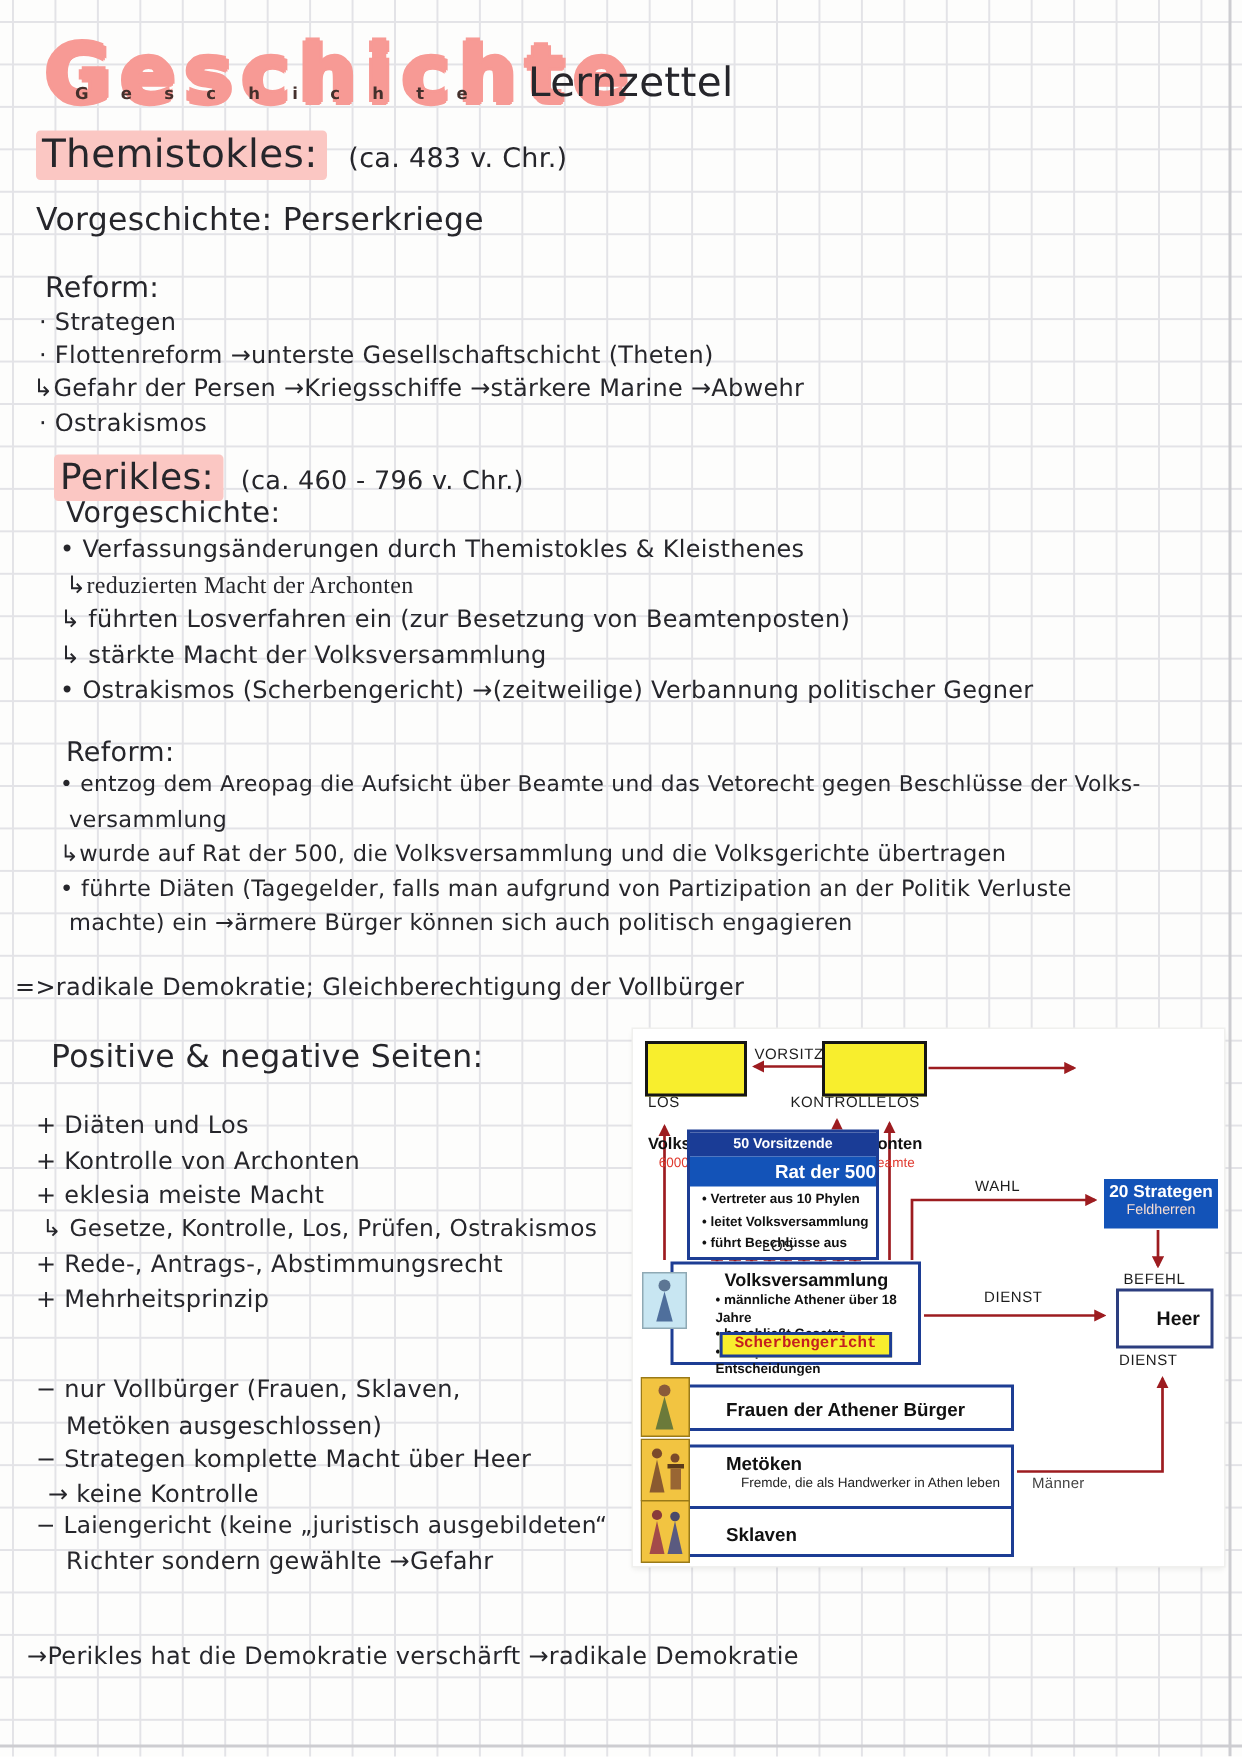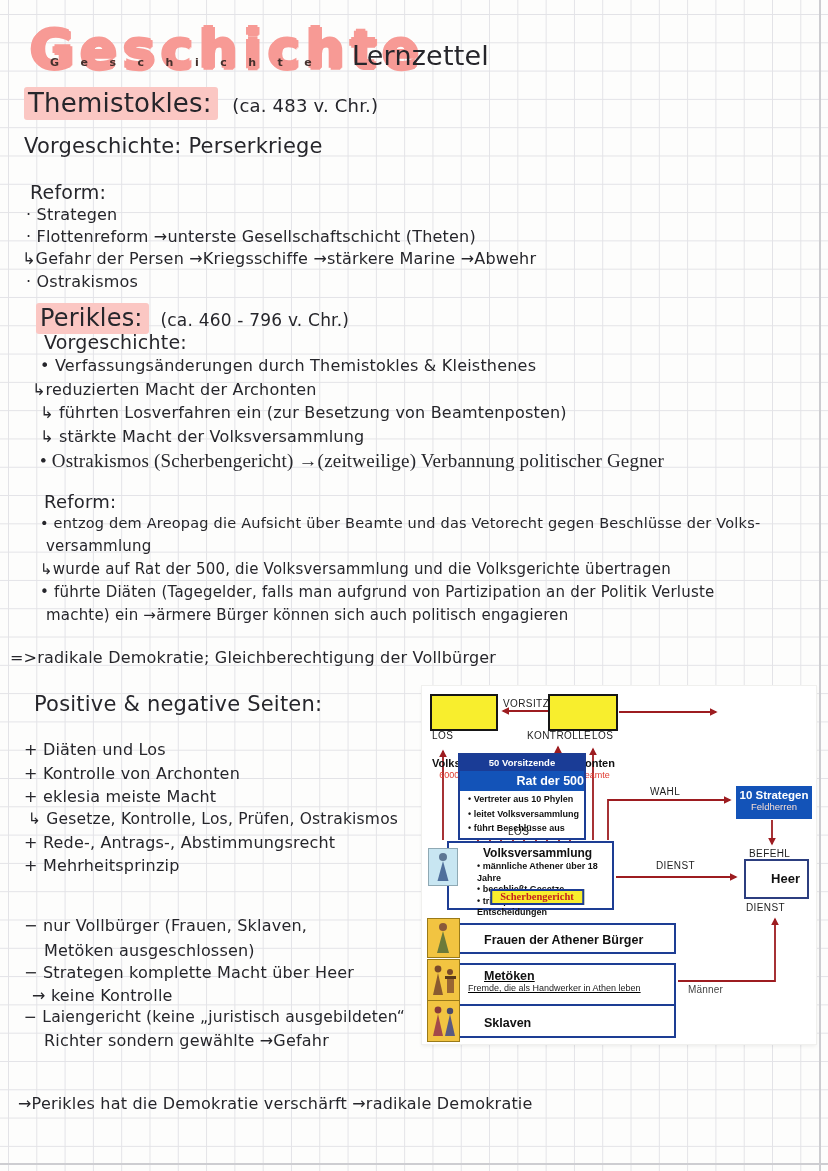--- a/index.html
+++ b/index.html
@@ -36,24 +36,24 @@
   .rat .h2{background:var(--blue);color:#fff;font-size:12.5px;font-weight:bold;line-height:20px;text-align:right;}
   .rat .bl{text-align:left;font-size:9px;color:#111;line-height:11.5px;padding:3px 4px 3px 8px;font-weight:bold;}
   .bluebox{background:var(--blue);color:#fff;}
   .bluebox .t{font-weight:bold;font-size:11.5px;padding-top:3px;}
   .bluebox .s{font-size:9.5px;color:#f7ddd3;}
   .heer{background:#fff;border:2px solid #2c3e7f;padding-left:18px;}
   .heer .t{font-weight:bold;font-size:13px;color:#111;line-height:36px;}
   .vv{background:#fff;border:2.5px solid var(--borderblue);text-align:left;}
   .vv .t{font-weight:bold;font-size:12px;color:#111;padding:3px 0 1px 34px;}
   .vv .bl{font-size:9px;font-weight:bold;color:#111;line-height:11.5px;padding-left:28px;}
-  .badge{position:absolute;left:54%;transform:translateX(-50%);bottom:3px;background:var(--yellow);border:2px solid var(--borderblue);color:#c41f1f;font-weight:bold;font-size:10.5px;padding:0 8px 1px 8px;font-family:Liberation Serif, serif;margin-top:29px;}
+  .badge{position:absolute;left:54%;transform:translateX(-50%);bottom:3px;background:var(--yellow);border:2px solid var(--borderblue);color:#c41f1f;font-weight:bold;font-size:10.5px;padding:0 8px 1px 8px;font-family:Liberation Mono, monospace;margin-top:29px;}
   .rowbox{background:#fff;border:2px solid var(--borderblue);text-align:left;}
   .rowbox .t{font-weight:bold;font-size:12.5px;color:#111;padding-left:36px;}
-  .rowbox .s{font-size:9px;color:#222;padding-left:20px;}
+  .rowbox .s{font-size:9px;color:#222;padding-left:46px;}
   .icon{position:absolute;box-sizing:border-box;}
   .aline line,.aline polyline{stroke:var(--arrow);stroke-width:1.8;fill:none;}
   .ahf{fill:var(--arrow);}
   .edge-r{position:absolute;top:0;width:2px;height:100%;background:#cdcdd1;}
   .edge-b{position:absolute;left:0;width:100%;height:2px;background:#cdcdd1;}
 </style>
 </head>
 <body>
 
 <div id="page">
@@ -72,24 +72,24 @@
   <div class="hand" style="left:26px;top:227px;font-size:16px;">· Flottenreform →unterste Gesellschaftschicht  (Theten)</div>
   <div class="hand" style="left:22px;top:249px;font-size:16px;">↳Gefahr der Persen →Kriegsschiffe →stärkere Marine →Abwehr</div>
   <div class="hand" style="left:26px;top:272px;font-size:16px;">· Ostrakismos</div>
 
   <div class="hand" style="left:36px;top:304px;font-size:24px;">
     <span class="hl">Perikles:</span>
     <span style="font-size:17px;margin-left:4px;">(ca. 460 - 796 v. Chr.)</span>
   </div>
   <div class="hand" style="left:44px;top:331px;font-size:19px;">Vorgeschichte:</div>
   <div class="hand" style="left:40px;top:356px;font-size:16px;">• Verfassungsänderungen durch Themistokles &amp; Kleisthenes</div>
-  <div class="hand" style="left:32px;top:380px;font-size:16px;">↳reduzierten Macht der Archonten</div>
+  <div class="hand" style="left:44px;top:380px;font-size:16px;font-family:Liberation Serif, serif;">↳reduzierten Macht der Archonten</div>
   <div class="hand" style="left:40px;top:403px;font-size:16px;">↳ führten Losverfahren ein (zur Besetzung von Beamtenposten)</div>
   <div class="hand" style="left:40px;top:427px;font-size:16px;">↳ stärkte Macht der Volksversammlung</div>
-  <div class="hand" style="left:40px;top:450px;font-size:19px;font-family:Liberation Serif, serif;">• Ostrakismos (Scherbengericht) →(zeitweilige) Verbannung politischer Gegner</div>
+  <div class="hand" style="left:40px;top:450px;font-size:16px;">• Ostrakismos (Scherbengericht) →(zeitweilige) Verbannung politischer Gegner</div>
 
   <div class="hand" style="left:44px;top:491px;font-size:18px;">Reform:</div>
   <div class="hand" style="left:40px;top:515px;font-size:14.5px;">• entzog dem Areopag die Aufsicht über Beamte und das Vetorecht gegen Beschlüsse der Volks-</div>
   <div class="hand" style="left:46px;top:537px;font-size:15px;">versammlung</div>
   <div class="hand" style="left:40px;top:560px;font-size:15px;">↳wurde auf Rat der 500, die Volksversammlung und die Volksgerichte übertragen</div>
   <div class="hand" style="left:40px;top:583px;font-size:15px;">• führte Diäten (Tagegelder, falls man aufgrund von Partizipation an der Politik Verluste</div>
   <div class="hand" style="left:46px;top:606px;font-size:15px;">machte) ein →ärmere Bürger können sich auch politisch engagieren</div>
   <div class="hand" style="left:10px;top:648px;font-size:16px;">=&gt;radikale Demokratie; Gleichberechtigung der Vollbürger</div>
 
   <div class="hand" style="left:34px;top:692px;font-size:21px;">Positive &amp; negative Seiten:</div>
@@ -154,21 +154,21 @@
     <div class="h1">50 Vorsitzende</div>
     <div class="h2">Rat der 500</div>
     <div class="bl">• Vertreter aus 10 Phylen</div>
     <div class="bl" style="padding-top:0;">• leitet Volksversammlung</div>
     <div class="bl" style="padding-top:0;">• führt Beschlüsse aus</div>
   </div>
   <div class="dlabel" style="left:508px;top:826px;">LOS</div>
   <div class="dlabel" style="left:650px;top:786px;">WAHL</div>
 
   <div class="dbox bluebox" style="left:736px;top:786px;width:76px;height:33px;">
-    <div class="t">10 Strategen</div>
+    <div class="t">20 Strategen</div>
     <div class="s">Feldherren</div>
   </div>
   <div class="dlabel" style="left:749px;top:848px;">BEFEHL</div>
   <div class="dbox heer" style="left:744px;top:859px;width:65px;height:40px;">
     <div class="t">Heer</div>
   </div>
   <div class="dlabel" style="left:746px;top:902px;">DIENST</div>
   <div class="dlabel" style="left:656px;top:860px;">DIENST</div>
 
   <div class="dbox vv" style="left:447px;top:841px;width:167px;height:69px;">
@@ -186,21 +186,21 @@
 
   <div class="dbox rowbox" style="left:446px;top:923px;width:230px;height:31px;">
     <div class="t" style="line-height:31px;">Frauen der Athener Bürger</div>
   </div>
   <svg class="icon" style="left:427px;top:918px;" width="33" height="40" viewBox="0 0 33 40">
     <rect x="0.5" y="0.5" width="32" height="39" fill="#f2c441" stroke="#9a7a18"></rect>
     <circle cx="16" cy="9" r="4" fill="#8a5a3a"></circle>
     <path d="M16,13 L10,35 L22,35 Z" fill="#6b7a3a"></path>
   </svg>
 
-  <div class="dbox rowbox" style="left:446px;top:963px;width:230px;height:52px;text-decoration:underline;">
+  <div class="dbox rowbox" style="left:446px;top:963px;width:230px;height:52px;">
     <div class="t" style="padding-top:4px;">Metöken</div>
     <div class="s">Fremde, die als Handwerker in Athen leben</div>
   </div>
   <svg class="icon" style="left:427px;top:959px;" width="33" height="42" viewBox="0 0 33 42">
     <rect x="0.5" y="0.5" width="32" height="41" fill="#f2c441" stroke="#9a7a18"></rect>
     <circle cx="11" cy="10" r="3.4" fill="#7a4a2a"></circle>
     <path d="M11,14 L6,36 L16,36 Z" fill="#8a5a30"></path>
     <circle cx="23" cy="13" r="3" fill="#7a4a2a"></circle>
     <rect x="18" y="17" width="11" height="3" fill="#5a3a1a"></rect>
     <rect x="20" y="20" width="7" height="14" fill="#996633"></rect>

